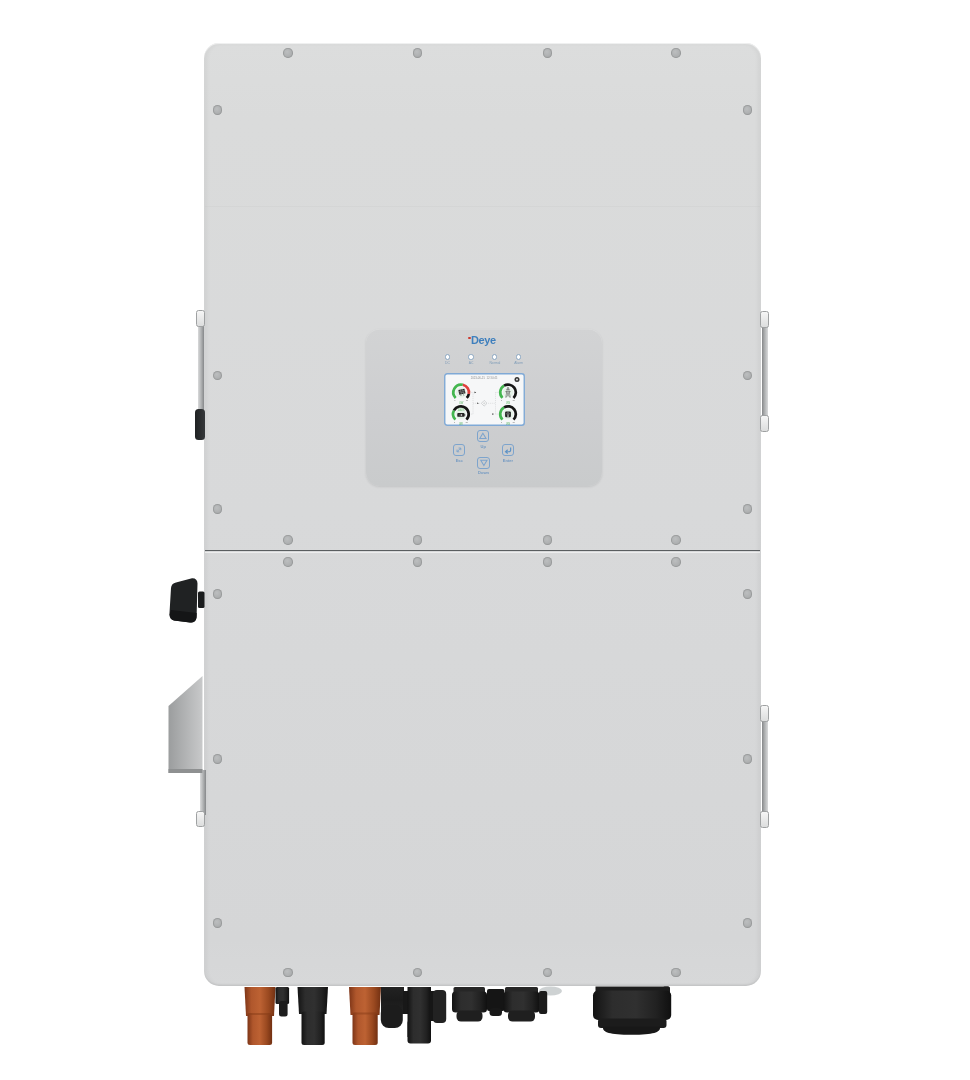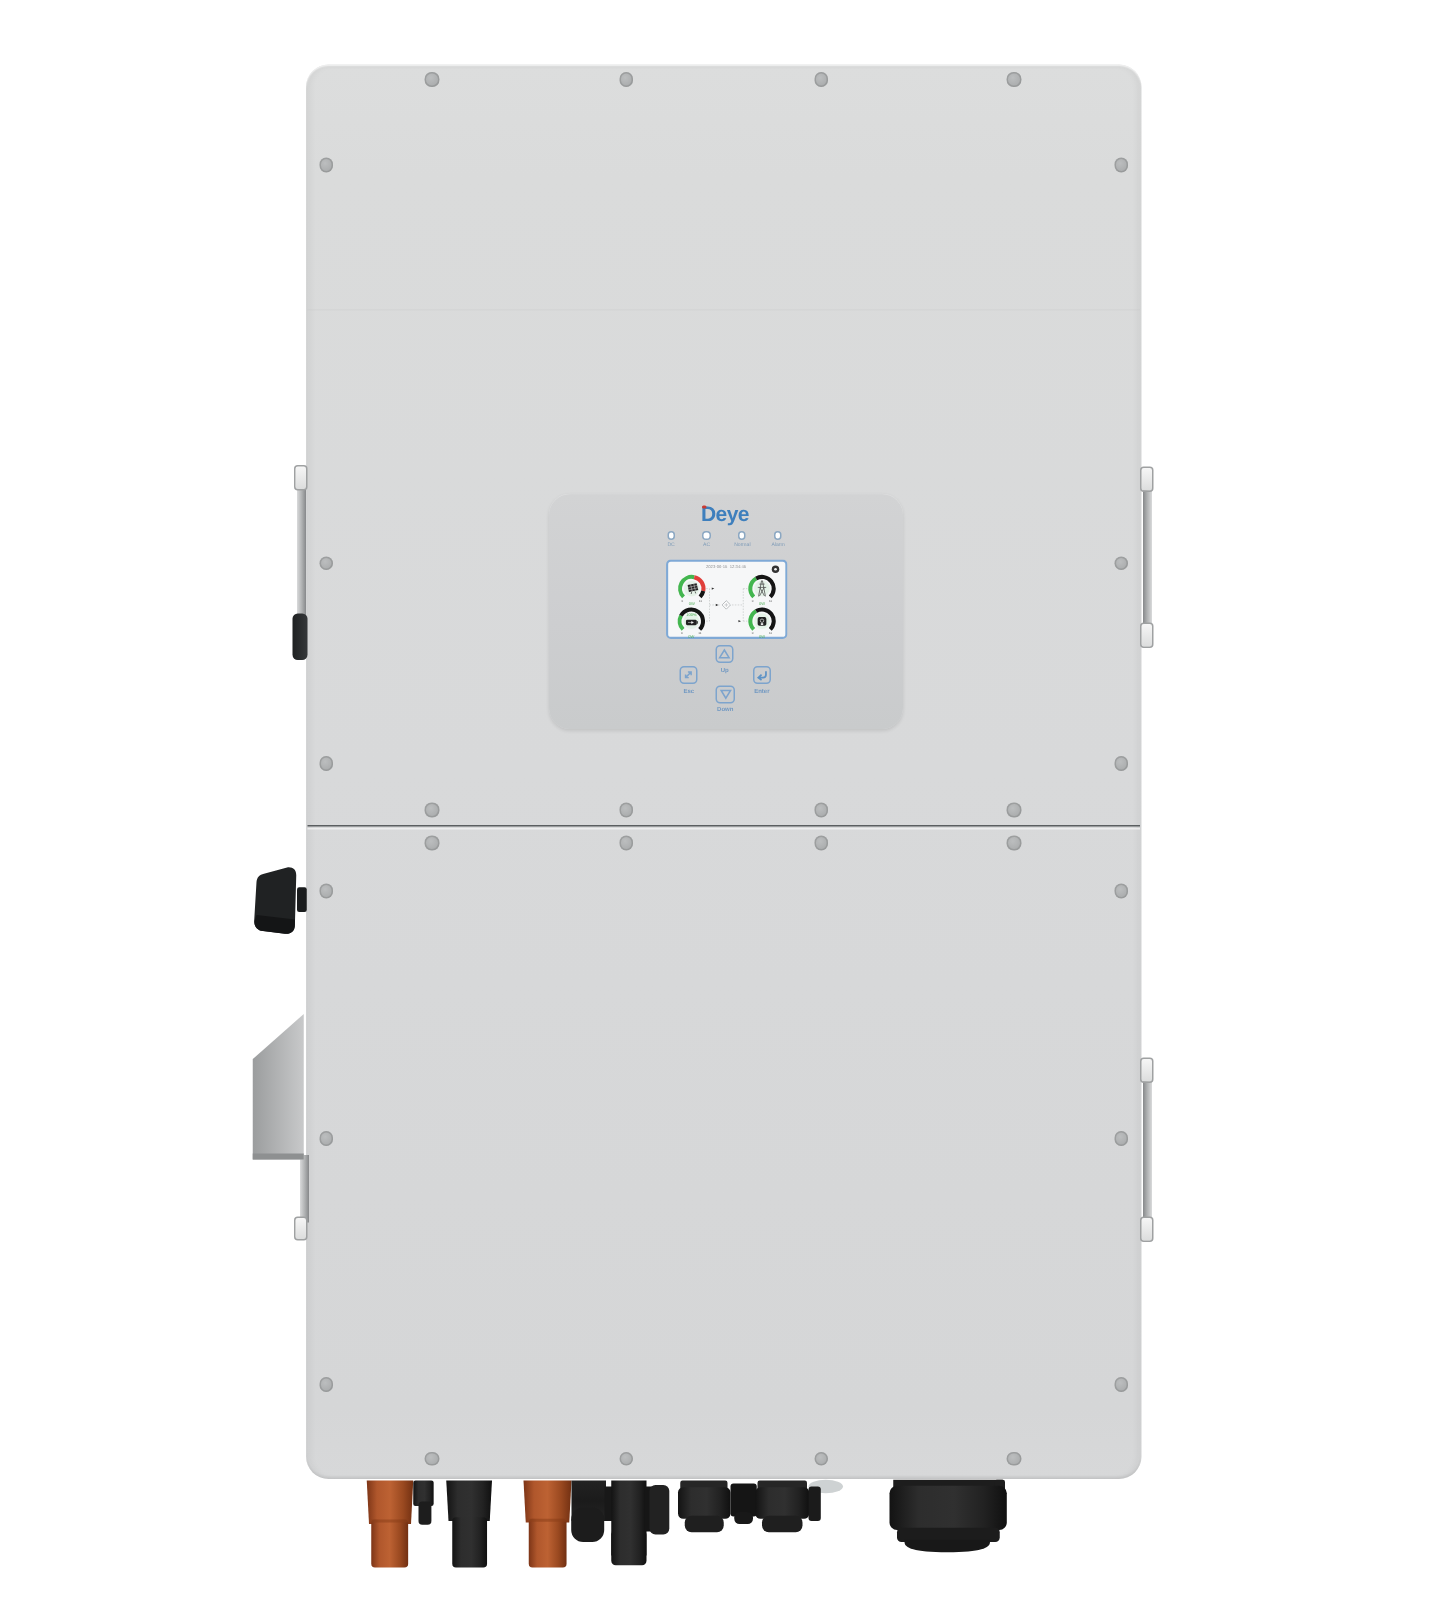--- a/index.html
+++ b/index.html
@@ -20,21 +20,21 @@
   
   .hcap{position:absolute;width:9px;height:17px;border-radius:2.5px;border:1px solid #9fa1a2;
     background:linear-gradient(180deg,#f6f6f6,#dcdddd);}
   .hrail{position:absolute;width:6px;background:linear-gradient(90deg,#86888a 0%,#aeb0b1 45%,#d9dadb 100%);}
   .hrailL{position:absolute;width:6px;background:linear-gradient(270deg,#86888a 0%,#aeb0b1 45%,#d9dadb 100%);}
   
   #panel{position:absolute;left:366px;top:329px;width:235.5px;height:157px;border-radius:14px;
     background:linear-gradient(180deg,#d2d3d4 0%,#cdced0 55%,#c9cbcc 100%);
     box-shadow:0 1px 2.5px rgba(0,0,0,0.10), inset 0 0.5px 0 rgba(255,255,255,0.25);}
   #logo{position:absolute;left:3.3px;top:5.0px;width:228px;text-align:center;
-    font-weight:bold;font-size:14px;letter-spacing:-0.4px;color:#3e7fbd;}
+    font-weight:bold;font-size:11px;letter-spacing:-0.4px;color:#3e7fbd;}
   #logodot{position:absolute;left:102.1px;top:7.7px;width:2.8px;height:2.8px;border-radius:50%;background:#cc3a30;}
   .led{position:absolute;top:25.4px;width:5.4px;height:5.4px;border-radius:50%;
     border:1.2px solid #8ba7c2;background:#ffffff;}
   .ledlab{position:absolute;top:31.8px;width:30px;text-align:center;
     font-size:3.4px;color:#7f9cb8;}
   
   .btn{position:absolute;width:12.4px;height:12.4px;border-radius:3px;border:1.2px solid #7da4cd;}
   .btnlab{position:absolute;width:24px;text-align:center;font-size:4px;font-weight:bold;color:#7299c2;}
 </style>
 </head>

